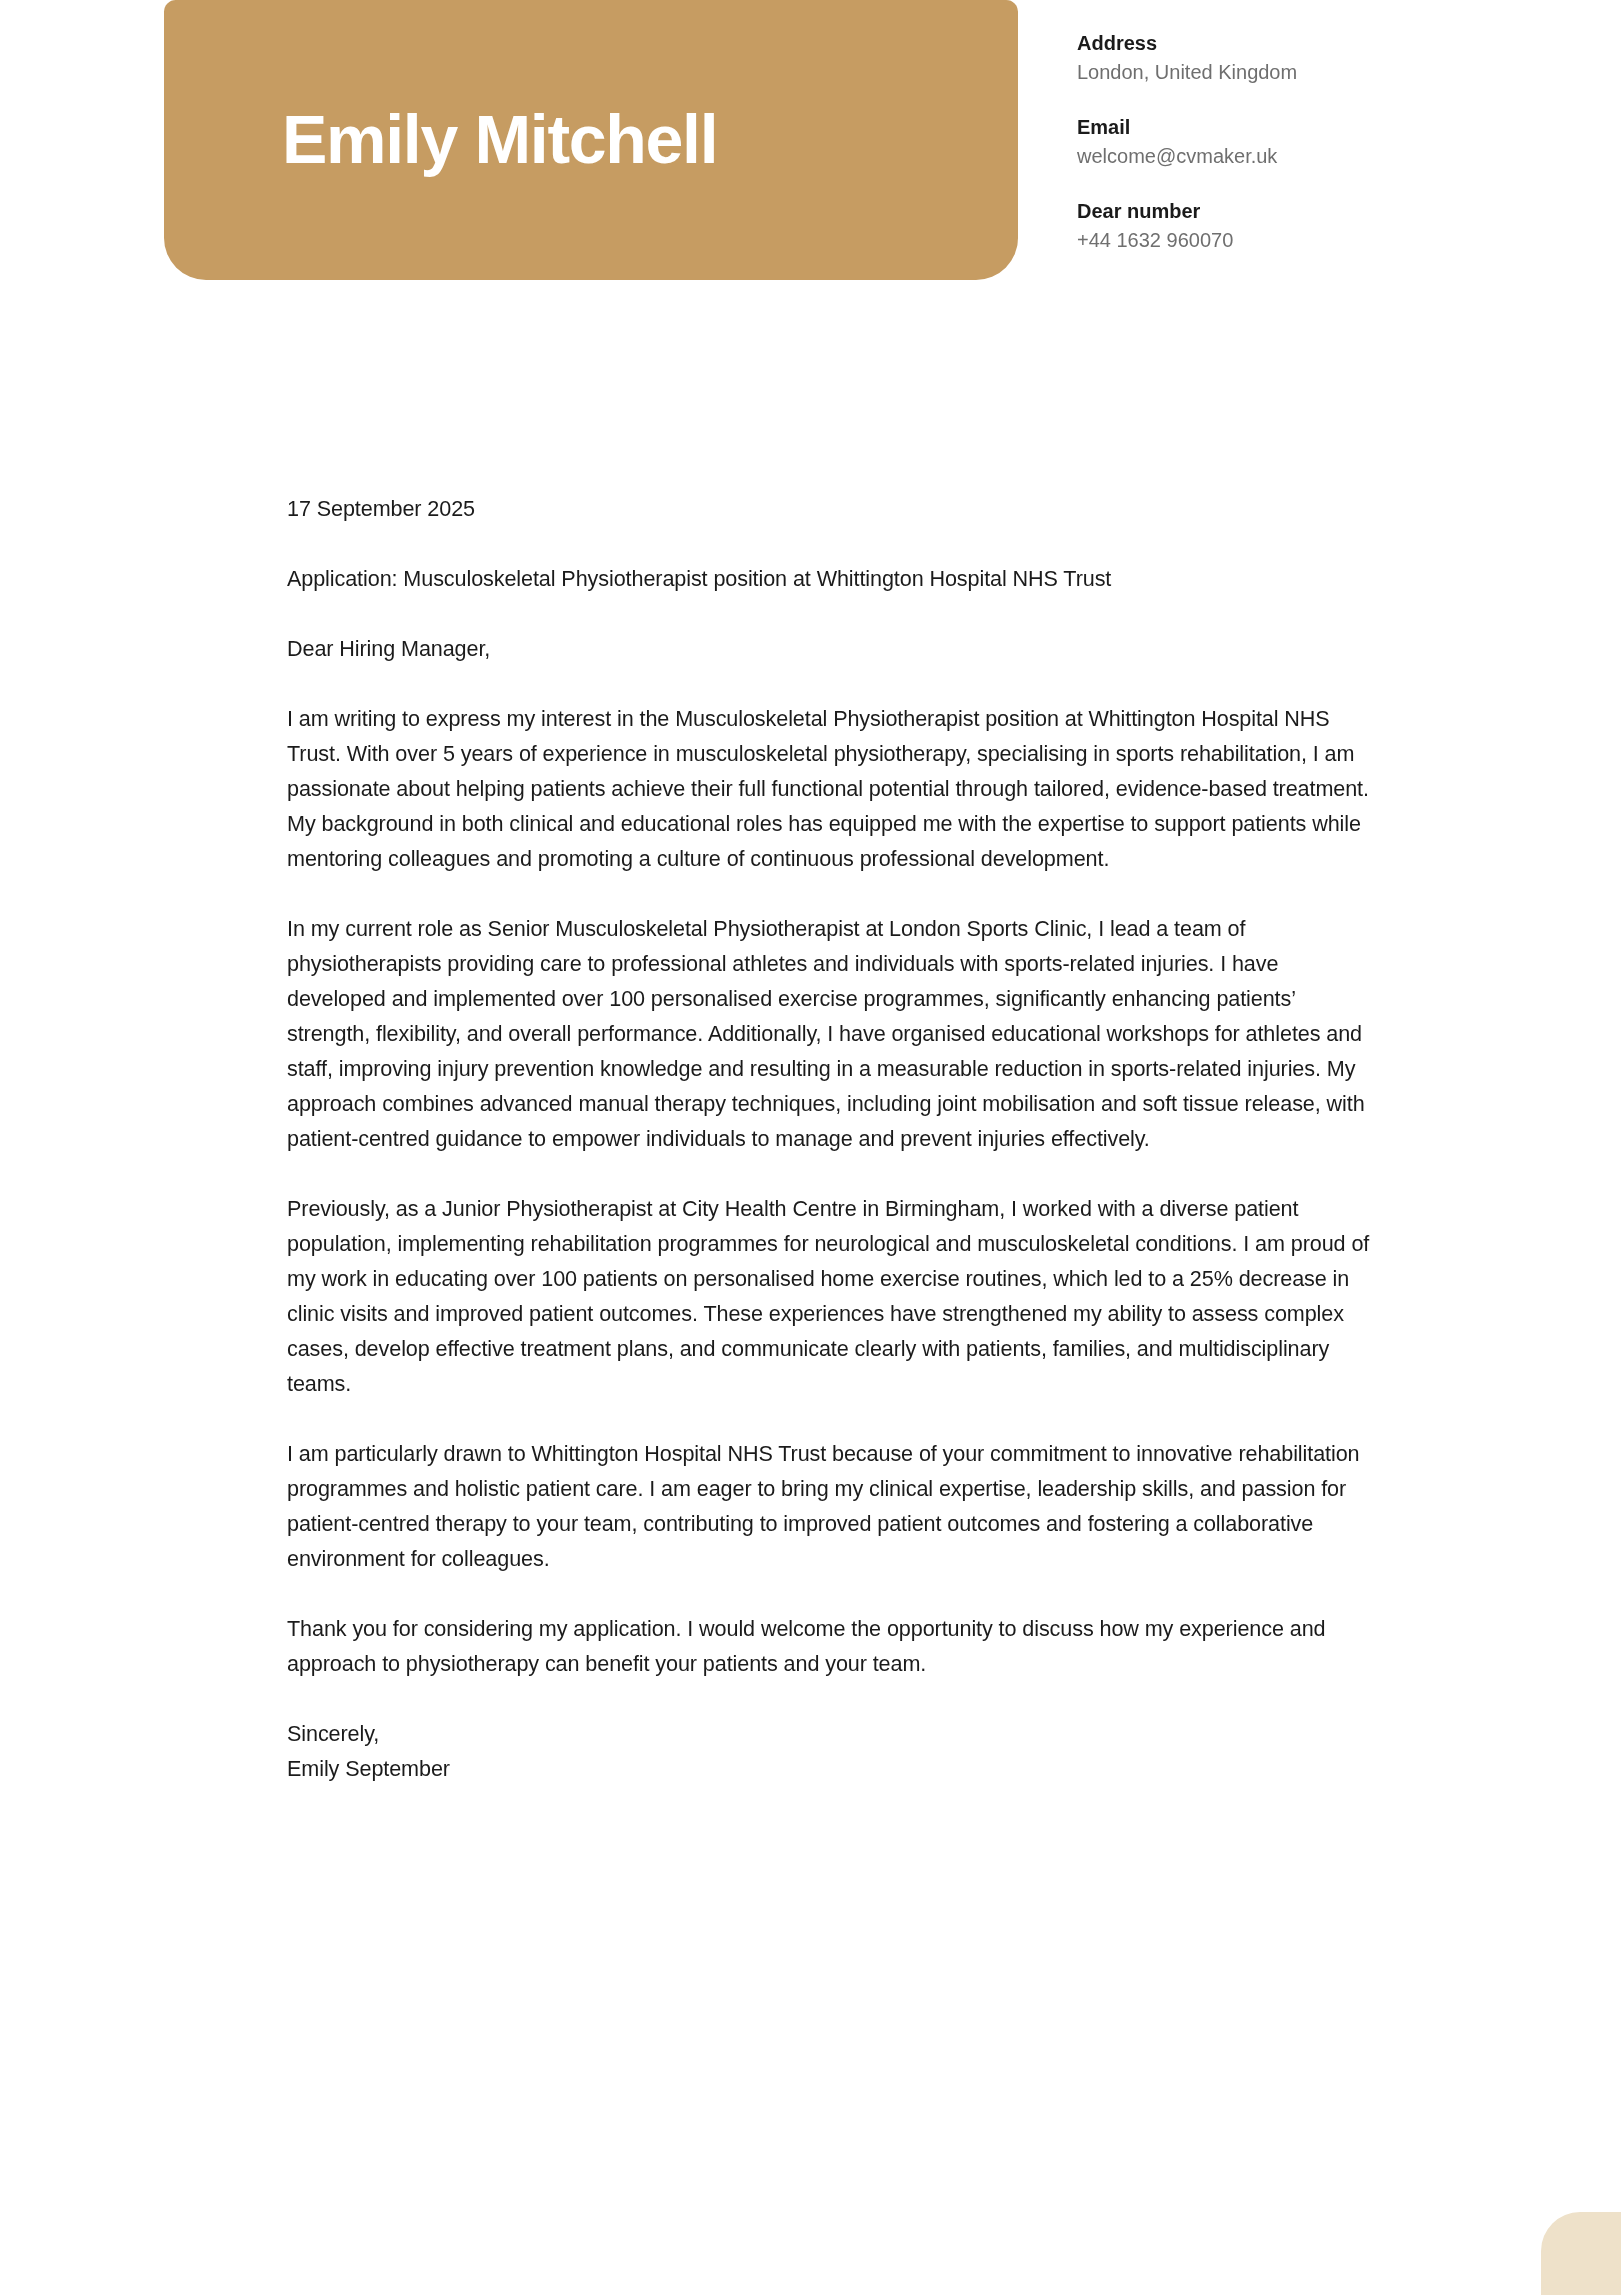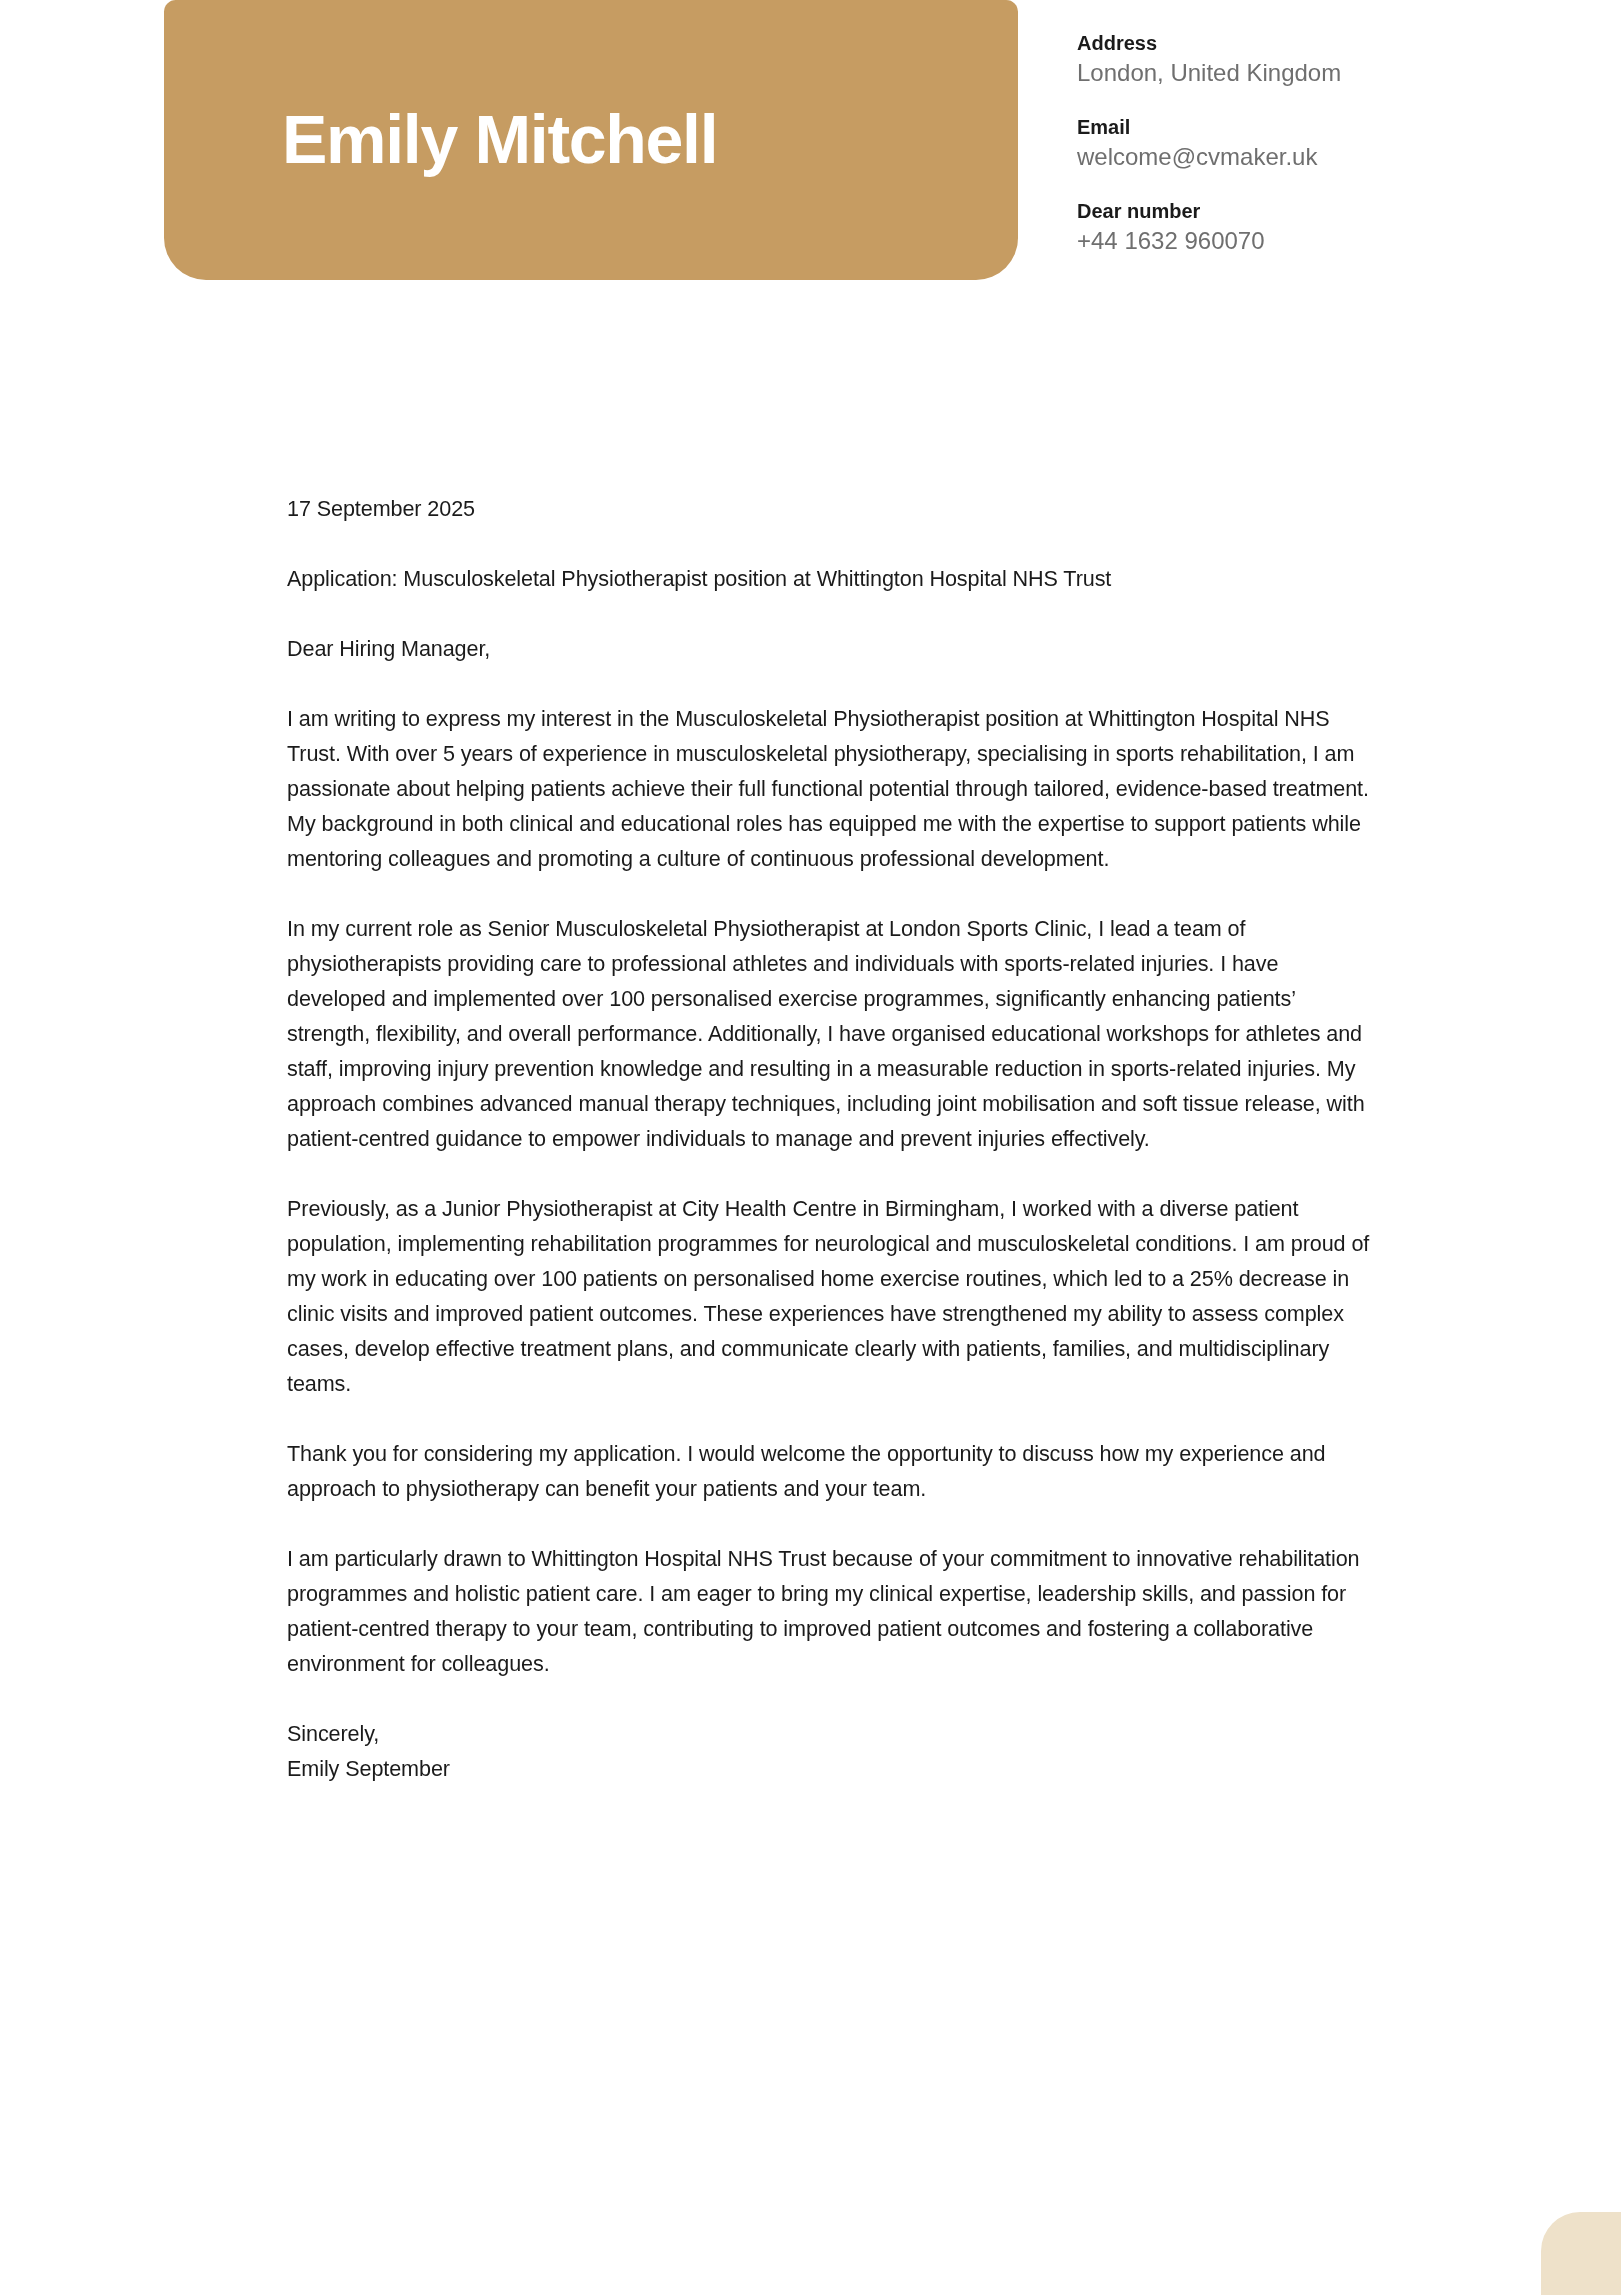--- a/index.html
+++ b/index.html
@@ -48,21 +48,21 @@
     width: 406px;
   }
   .contact-group { margin-bottom: 26px; }
   .contact-label {
     font-size: 20px;
     font-weight: bold;
     line-height: 29px;
     color: var(--text, #1b1b1b);
   }
   .contact-value {
-    font-size: 24px;
+    font-size: 20px;
     line-height: 29px;
     color: var(--muted, #6f6f6f);
   }
   
   .letter {
     position: absolute;
     left: 287px;
     top: 480px;
     width: 1087px;
     font-size: 21.6px;
@@ -109,22 +109,22 @@
     </div>
   </div>
 
   <div class="letter">
     <div class="date">17 September 2025</div>
     <div class="subject">Application: Musculoskeletal Physiotherapist position at Whittington Hospital NHS Trust</div>
     <div class="salutation">Dear Hiring Manager,</div>
     <p class="para">I am writing to express my interest in the Musculoskeletal Physiotherapist position at Whittington Hospital NHS Trust. With over 5 years of experience in musculoskeletal physiotherapy, specialising in sports rehabilitation, I am passionate about helping patients achieve their full functional potential through tailored, evidence-based treatment. My background in both clinical and educational roles has equipped me with the expertise to support patients while mentoring colleagues and promoting a culture of continuous professional development.</p>
     <p class="para">In my current role as Senior Musculoskeletal Physiotherapist at London Sports Clinic, I lead a team of physiotherapists providing care to professional athletes and individuals with sports-related injuries. I have developed and implemented over 100 personalised exercise programmes, significantly enhancing patients’ strength, flexibility, and overall performance. Additionally, I have organised educational workshops for athletes and staff, improving injury prevention knowledge and resulting in a measurable reduction in sports-related injuries. My approach combines advanced manual therapy techniques, including joint mobilisation and soft tissue release, with patient-centred guidance to empower individuals to manage and prevent injuries effectively.</p>
     <p class="para">Previously, as a Junior Physiotherapist at City Health Centre in Birmingham, I worked with a diverse patient population, implementing rehabilitation programmes for neurological and musculoskeletal conditions. I am proud of my work in educating over 100 patients on personalised home exercise routines, which led to a 25% decrease in clinic visits and improved patient outcomes. These experiences have strengthened my ability to assess complex cases, develop effective treatment plans, and communicate clearly with patients, families, and multidisciplinary teams.</p>
+    <p class="para">I am particularly drawn to Whittington Hospital NHS Trust because of your commitment to innovative rehabilitation programmes and holistic patient care. I am eager to bring my clinical expertise, leadership skills, and passion for patient-centred therapy to your team, contributing to improved patient outcomes and fostering a collaborative environment for colleagues.</p>
     <p class="para">Thank you for considering my application. I would welcome the opportunity to discuss how my experience and approach to physiotherapy can benefit your patients and your team.</p>
-    <p class="para">I am particularly drawn to Whittington Hospital NHS Trust because of your commitment to innovative rehabilitation programmes and holistic patient care. I am eager to bring my clinical expertise, leadership skills, and passion for patient-centred therapy to your team, contributing to improved patient outcomes and fostering a collaborative environment for colleagues.</p>
     <div class="closing">Sincerely,
 Emily September</div>
   </div>
 
   <div class="corner-accent"></div>
 
 </div>
 
 
 </body></html>

